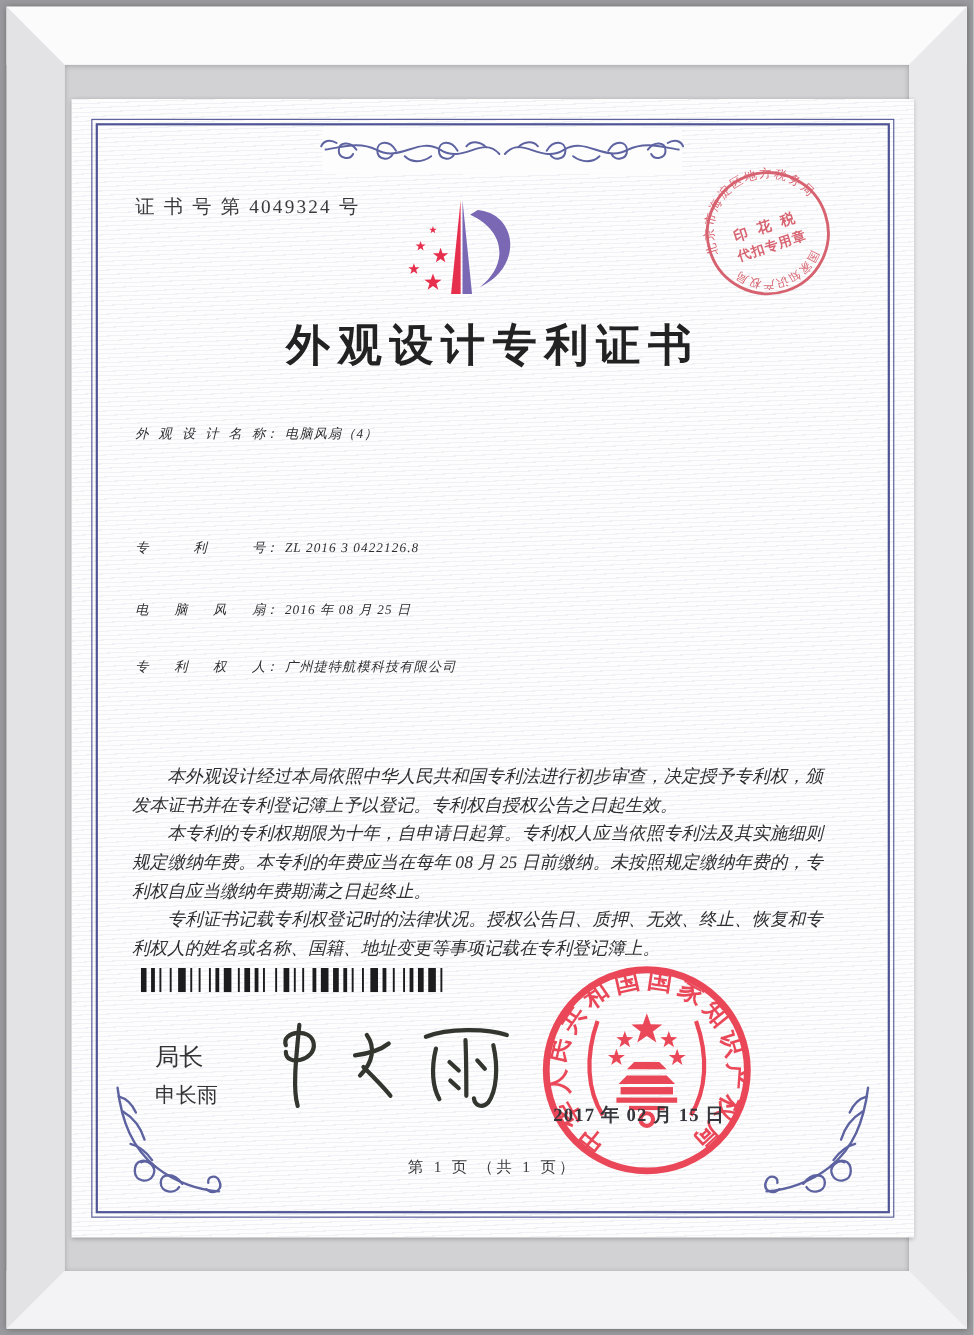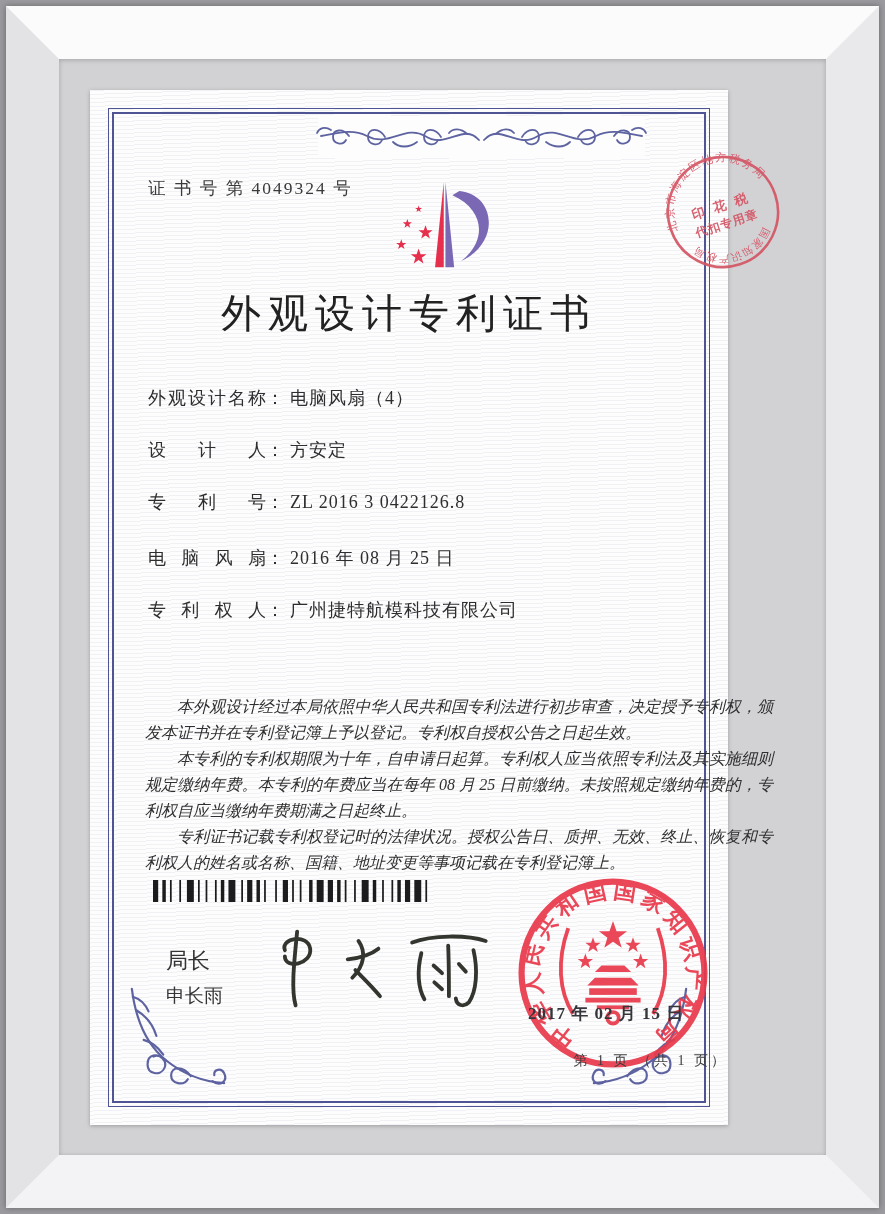--- a/index.html
+++ b/index.html
@@ -4,45 +4,45 @@
 <style>
   html,body{margin:0;padding:0;}
   body{background:#9b9b9f;font-family:"Liberation Serif","DejaVu Serif",serif;}
   .scene{position:relative;width:885px;height:1214px;background:#9b9b9f;overflow:hidden;}
   
   .frame{position:absolute;inset:6px;border:53px solid;
          border-color:#fbfbfc #e9e9ec #f3f3f5 #e3e3e6;
          box-shadow:inset 0 0 4px rgba(0,0,0,.25), 0 0 6px rgba(0,0,0,.35);
          background:#d2d2d5;}
   .mat{position:absolute;inset:59px;background:#d2d2d5;box-shadow:inset 0 1px 5px rgba(0,0,0,.22);}
-  .paper{position:absolute;left:90px;top:90px;width:638px;height:1035px;background:#fdfdfd;
+  .paper{position:absolute;left:65px;top:90px;width:766px;height:1035px;background:#fdfdfd;
          background-image:repeating-linear-gradient(178deg, rgba(196,199,214,.22) 0 1px, rgba(255,255,255,0) 1px 4px);
          box-shadow:0 1px 4px rgba(0,0,0,.25);}
   .cert-border{position:absolute;inset:22px;border:2px solid var(--border_blue);pointer-events:none;}
   .cert-border::before{content:"";position:absolute;inset:-6px;border:1px solid var(--border_blue);}
   .abs{position:absolute;}
   .cert-number{left:58px;top:86px;font-size:17.5px;letter-spacing:2px;color:#3a3a3c;}
   .logo{left:300px;top:90px;}
   .tax-seal{left:573px;top:62px;transform:rotate(-18deg);opacity:.92;}
-  .title{left:0;top:196px;width:100%;text-align:center;font-size:40px;font-weight:normal;
+  .title{left:0;top:196px;width:100%;text-align:center;font-size:40px;font-weight:bold;
          letter-spacing:7px;color:#222;}
-  .field-row{left:58px;width:640px;font-size:18px;color:#2e2e30;white-space:nowrap;}
+  .field-row{left:58px;width:640px;font-size:12px;color:#2e2e30;white-space:nowrap;font-style:italic;}
   .f-label{display:inline-block;width:118px;text-align:justify;text-align-last:justify;vertical-align:bottom;}
   .f-colon{display:inline-block;margin-right:6px;}
   .f-value{letter-spacing:1px;}
   .paras{left:55px;top:604px;width:628px;font-size:16px;line-height:26px;color:#2f2f31;
          text-align:justify;font-style:italic;}
   .paras p{margin:0;text-indent:2em;font-style:italic;}
   .barcode{left:63px;top:790px;}
   .sig-title{left:76px;top:856px;font-size:22px;color:#343436;font-family:"Liberation Sans","DejaVu Sans",sans-serif;}
   .sig-name{left:76px;top:893px;font-size:19px;color:#343436;font-family:"Liberation Sans","DejaVu Sans",sans-serif;}
   .sig-hand{left:178px;top:828px;}
   .office-seal{left:423px;top:783px;opacity:.93;}
   .seal-date{left:438px;top:912px;font-size:17px;letter-spacing:1px;color:#35363b;z-index:6;font-weight:bold;}
-  .footer{left:0;top:962px;width:100%;text-align:right;font-size:14px;letter-spacing:3px;color:#3c3c3e;}
+  .footer{left:0;top:962px;width:100%;text-align:center;font-size:14px;letter-spacing:3px;color:#3c3c3e;}
   .fl{position:absolute;color:var(--border_blue);}
   .fl-br{right:10px;bottom:12px;}
   .fl-bl{left:10px;bottom:12px;transform:scaleX(-1);}
   .top-orn{left:200px;top:-8px;}
   svg text{font-family:"Liberation Serif","DejaVu Serif",serif;}
 </style>
 </head>
 <body>
 
 <svg width="0" height="0" style="position:absolute" aria-hidden="true">
@@ -117,23 +117,20 @@
         <textPath href="#taxBot" startOffset="2">国家知识产权局</textPath>
       </text>
       <text x="60" y="58" text-anchor="middle" font-size="13" font-weight="bold" fill="var(--tax_seal_pink)" letter-spacing="3">印 花 税</text>
       <text x="60" y="76" text-anchor="middle" font-size="12" font-weight="bold" fill="var(--tax_seal_pink)" letter-spacing="1">代扣专用章</text>
     </svg>
 
     <div class="abs title">外观设计专利证书</div>
 
     <div class="abs field-row" style="top:296px">
       <span class="f-label">外观设计名称</span><span class="f-colon">：</span><span class="f-value">电脑风扇（4）</span>
-    </div>
-    <div class="abs field-row" style="top:348px">
-      <span class="f-label">设 计 人</span><span class="f-colon">：</span><span class="f-value">方安定</span>
     </div>
     <div class="abs field-row" style="top:400px">
       <span class="f-label">专 利 号</span><span class="f-colon">：</span><span class="f-value">ZL 2016 3 0422126.8</span>
     </div>
     <div class="abs field-row" style="top:456px">
       <span class="f-label">电脑风扇</span><span class="f-colon">：</span><span class="f-value">2016 年 08 月 25 日</span>
     </div>
     <div class="abs field-row" style="top:508px">
       <span class="f-label">专 利 权 人</span><span class="f-colon">：</span><span class="f-value">广州捷特航模科技有限公司</span>
     </div>

